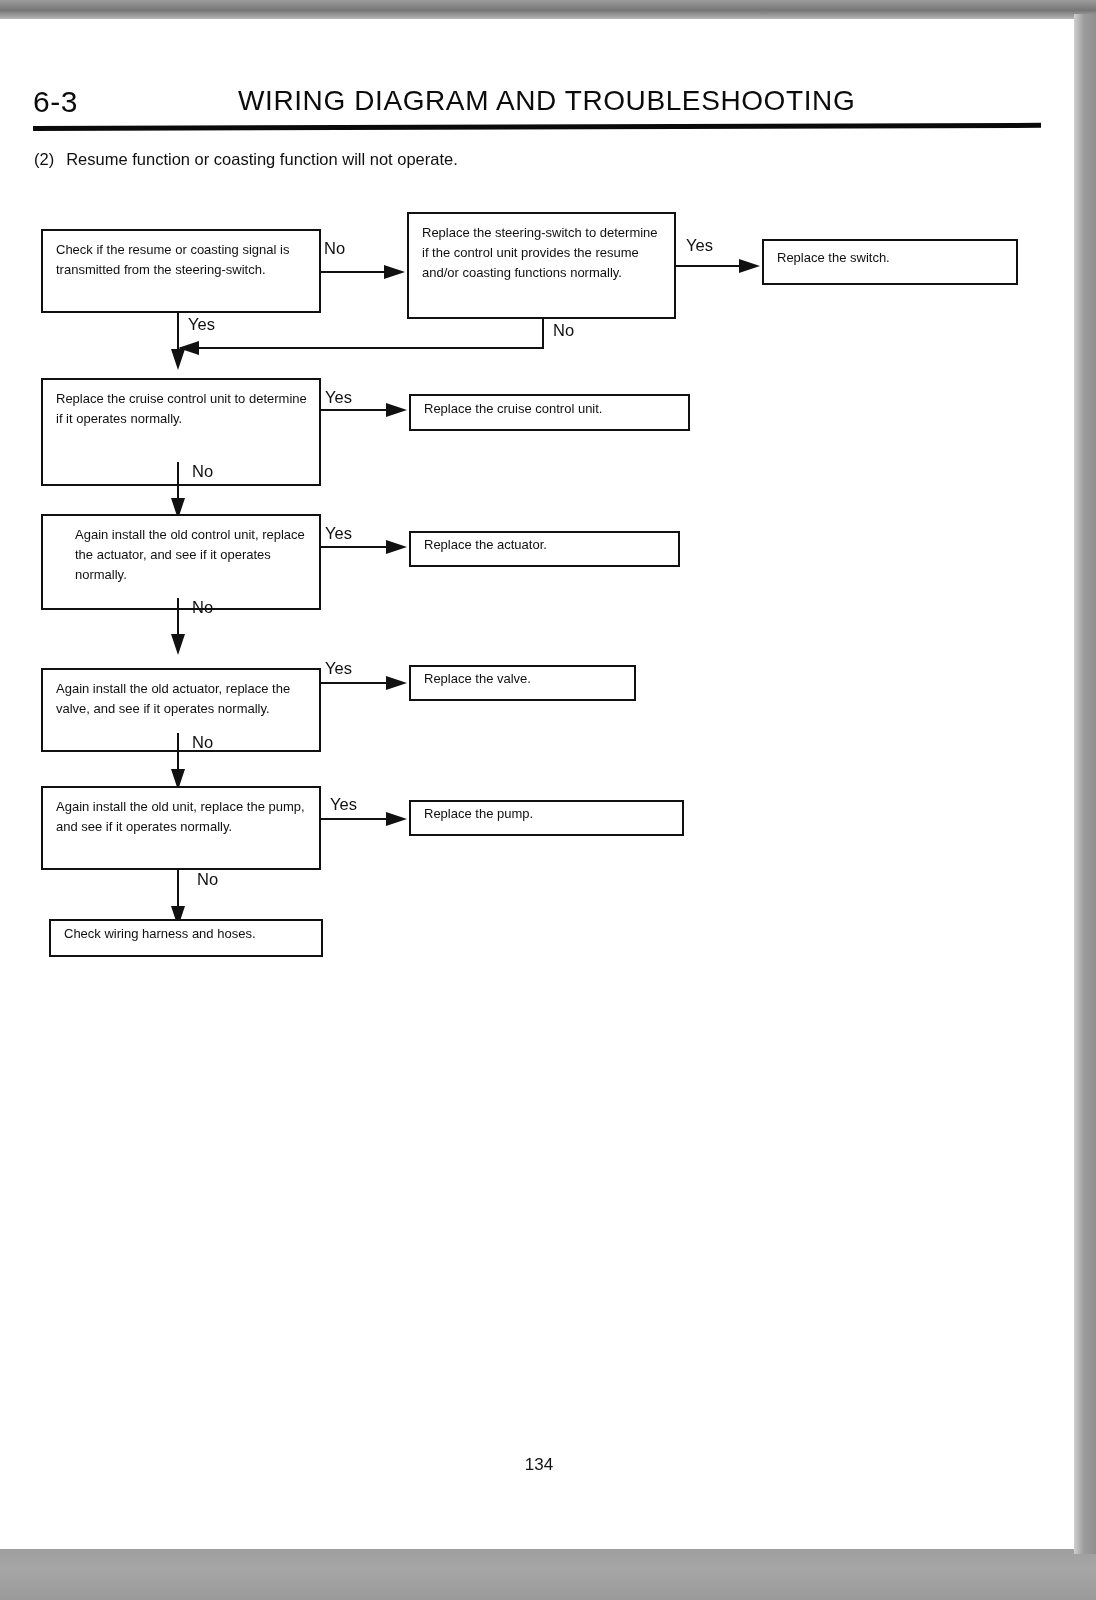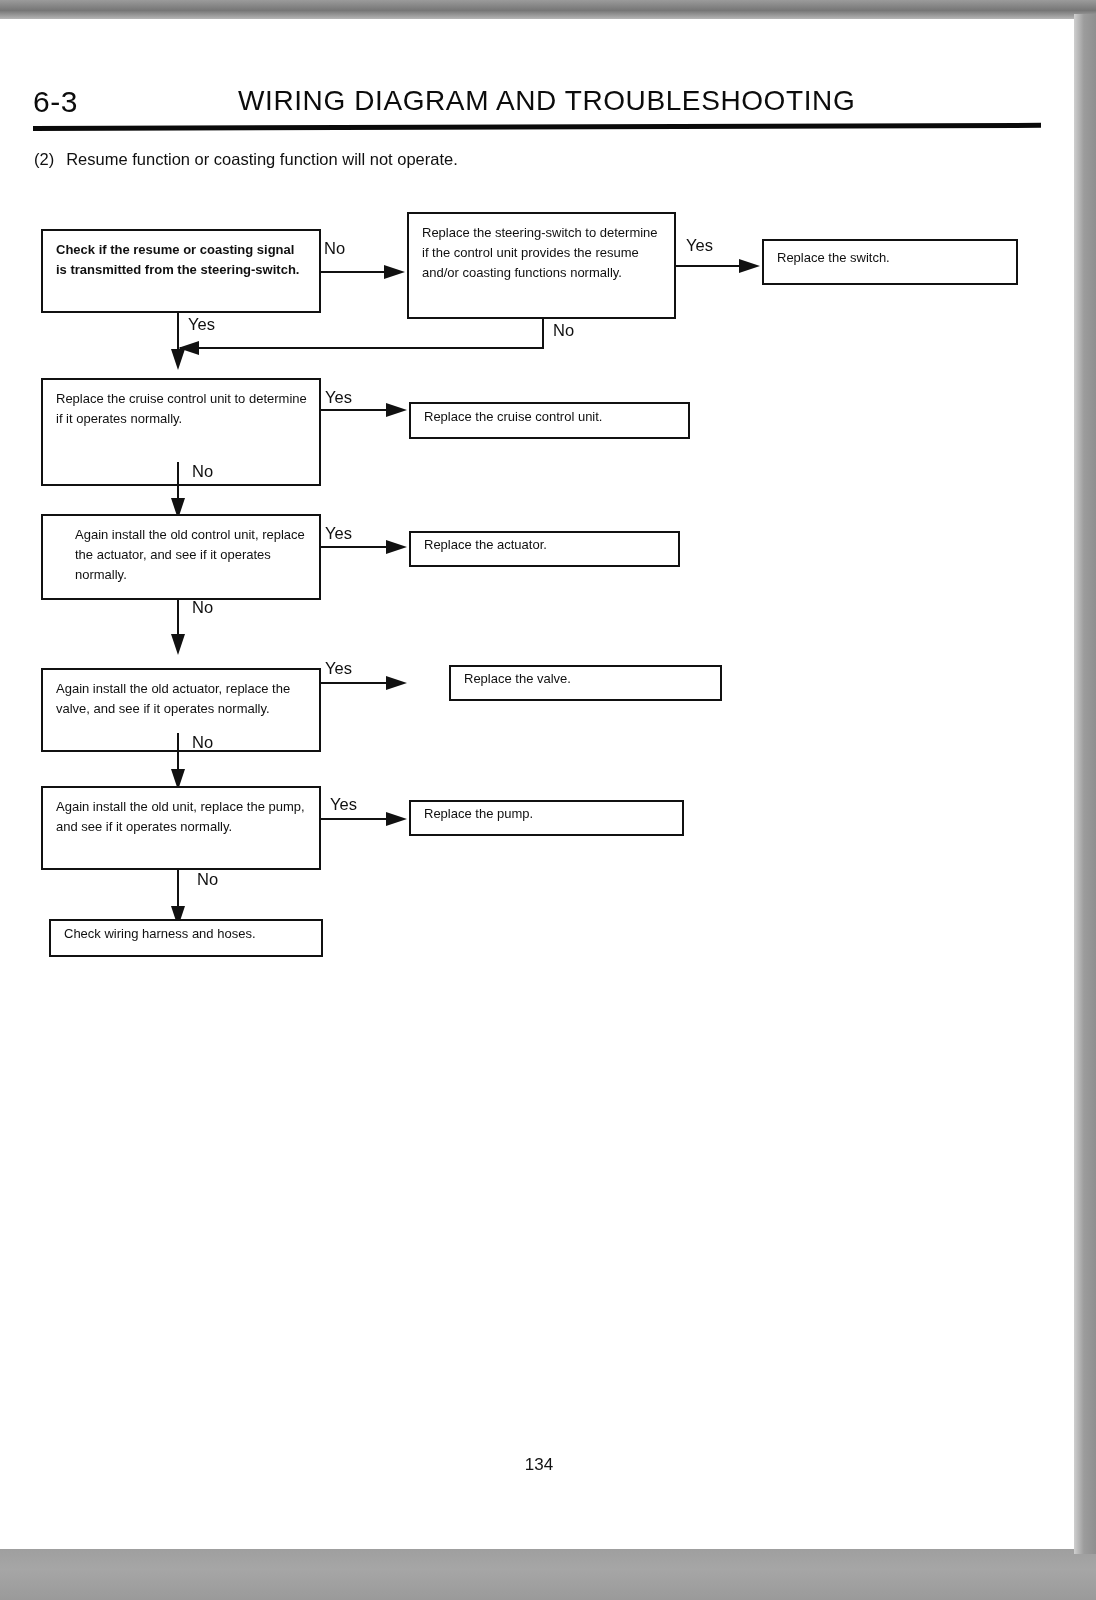--- a/index.html
+++ b/index.html
@@ -167,21 +167,21 @@
 <div class="folio">6-3</div>
 <div class="doc-title">WIRING DIAGRAM AND TROUBLESHOOTING</div>
 <div class="header-rule"></div>
 
 <div class="section-line">
   <span class="num">(2)</span><span>Resume function or coasting function will not operate.</span>
 </div>
 
 <div class="fc">
 
-  <div class="node" style="left:41px; top:229px; width:280px; height:84px;font-weight:bold;">Check if the resume or coasting signal is transmitted from the steering-switch.</div>
+  <div class="node" style="left:41px; top:229px; width:280px; height:84px;">Check if the resume or coasting signal is transmitted from the steering-switch.</div>
 
   <div class="edge-label" style="left:324px; top:239px;">No</div>
   <div class="ln-h" style="left:321px; top:271px; width:67px;"></div>
   <div class="arw-r" style="left:384px; top:265px;"></div>
 
   <div class="node" style="left:407px; top:212px; width:269px; height:107px;">Replace the steering-switch to determine if the control unit provides the resume and/or coasting functions normally.</div>
 
   <div class="edge-label" style="left:686px; top:236px;">Yes</div>
   <div class="ln-h" style="left:676px; top:265px; width:67px;"></div>
   <div class="arw-r" style="left:739px; top:259px;"></div>
@@ -196,45 +196,45 @@
   <div class="edge-label" style="left:188px; top:315px;">Yes</div>
   <div class="ln-v" style="left:177px; top:313px; height:48px;"></div>
   <div class="arw-d" style="left:171px; top:349px;"></div>
 
   <div class="node" style="left:41px; top:378px; width:280px; height:108px;">Replace the cruise control unit to determine if it operates normally.</div>
 
   <div class="edge-label" style="left:325px; top:388px;">Yes</div>
   <div class="ln-h" style="left:321px; top:409px; width:69px;"></div>
   <div class="arw-r" style="left:386px; top:403px;"></div>
 
-  <div class="node center" style="left:409px; top:394px; width:281px; height:37px;margin-top:8px;">Replace the cruise control unit.</div>
+  <div class="node center" style="left:409px; top:394px; width:281px; height:37px;">Replace the cruise control unit.</div>
 
   <div class="edge-label" style="left:192px; top:462px;">No</div>
   <div class="ln-v" style="left:177px; top:462px; height:48px;"></div>
   <div class="arw-d" style="left:171px; top:498px;"></div>
 
-  <div class="node" style="left:41px; top:514px; width:280px; height:86px;padding-left:32px;">Again install the old control unit, replace the actuator, and see if it operates normally.</div>
+  <div class="node" style="left:41px; top:514px; width:280px; height:96px;padding-left:32px;">Again install the old control unit, replace the actuator, and see if it operates normally.</div>
 
   <div class="edge-label" style="left:325px; top:524px;">Yes</div>
   <div class="ln-h" style="left:321px; top:546px; width:69px;"></div>
   <div class="arw-r" style="left:386px; top:540px;"></div>
 
   <div class="node center" style="left:409px; top:531px; width:271px; height:36px;">Replace the actuator.</div>
 
   <div class="edge-label" style="left:192px; top:598px;">No</div>
   <div class="ln-v" style="left:177px; top:598px; height:48px;"></div>
   <div class="arw-d" style="left:171px; top:634px;"></div>
 
   <div class="node" style="left:41px; top:668px; width:280px; height:84px;">Again install the old actuator, replace the valve, and see if it operates normally.</div>
 
   <div class="edge-label" style="left:325px; top:659px;">Yes</div>
   <div class="ln-h" style="left:321px; top:682px; width:69px;"></div>
   <div class="arw-r" style="left:386px; top:676px;"></div>
 
-  <div class="node center" style="left:409px; top:665px; width:273px; height:36px;margin-left:40px;">Replace the valve.</div>
+  <div class="node center" style="left:409px; top:665px; width:227px; height:36px;">Replace the valve.</div>
 
   <div class="edge-label" style="left:192px; top:733px;">No</div>
   <div class="ln-v" style="left:177px; top:733px; height:48px;"></div>
   <div class="arw-d" style="left:171px; top:769px;"></div>
 
   <div class="node" style="left:41px; top:786px; width:280px; height:84px;">Again install the old unit, replace the pump, and see if it operates normally.</div>
 
   <div class="edge-label" style="left:330px; top:795px;">Yes</div>
   <div class="ln-h" style="left:321px; top:818px; width:69px;"></div>
   <div class="arw-r" style="left:386px; top:812px;"></div>

